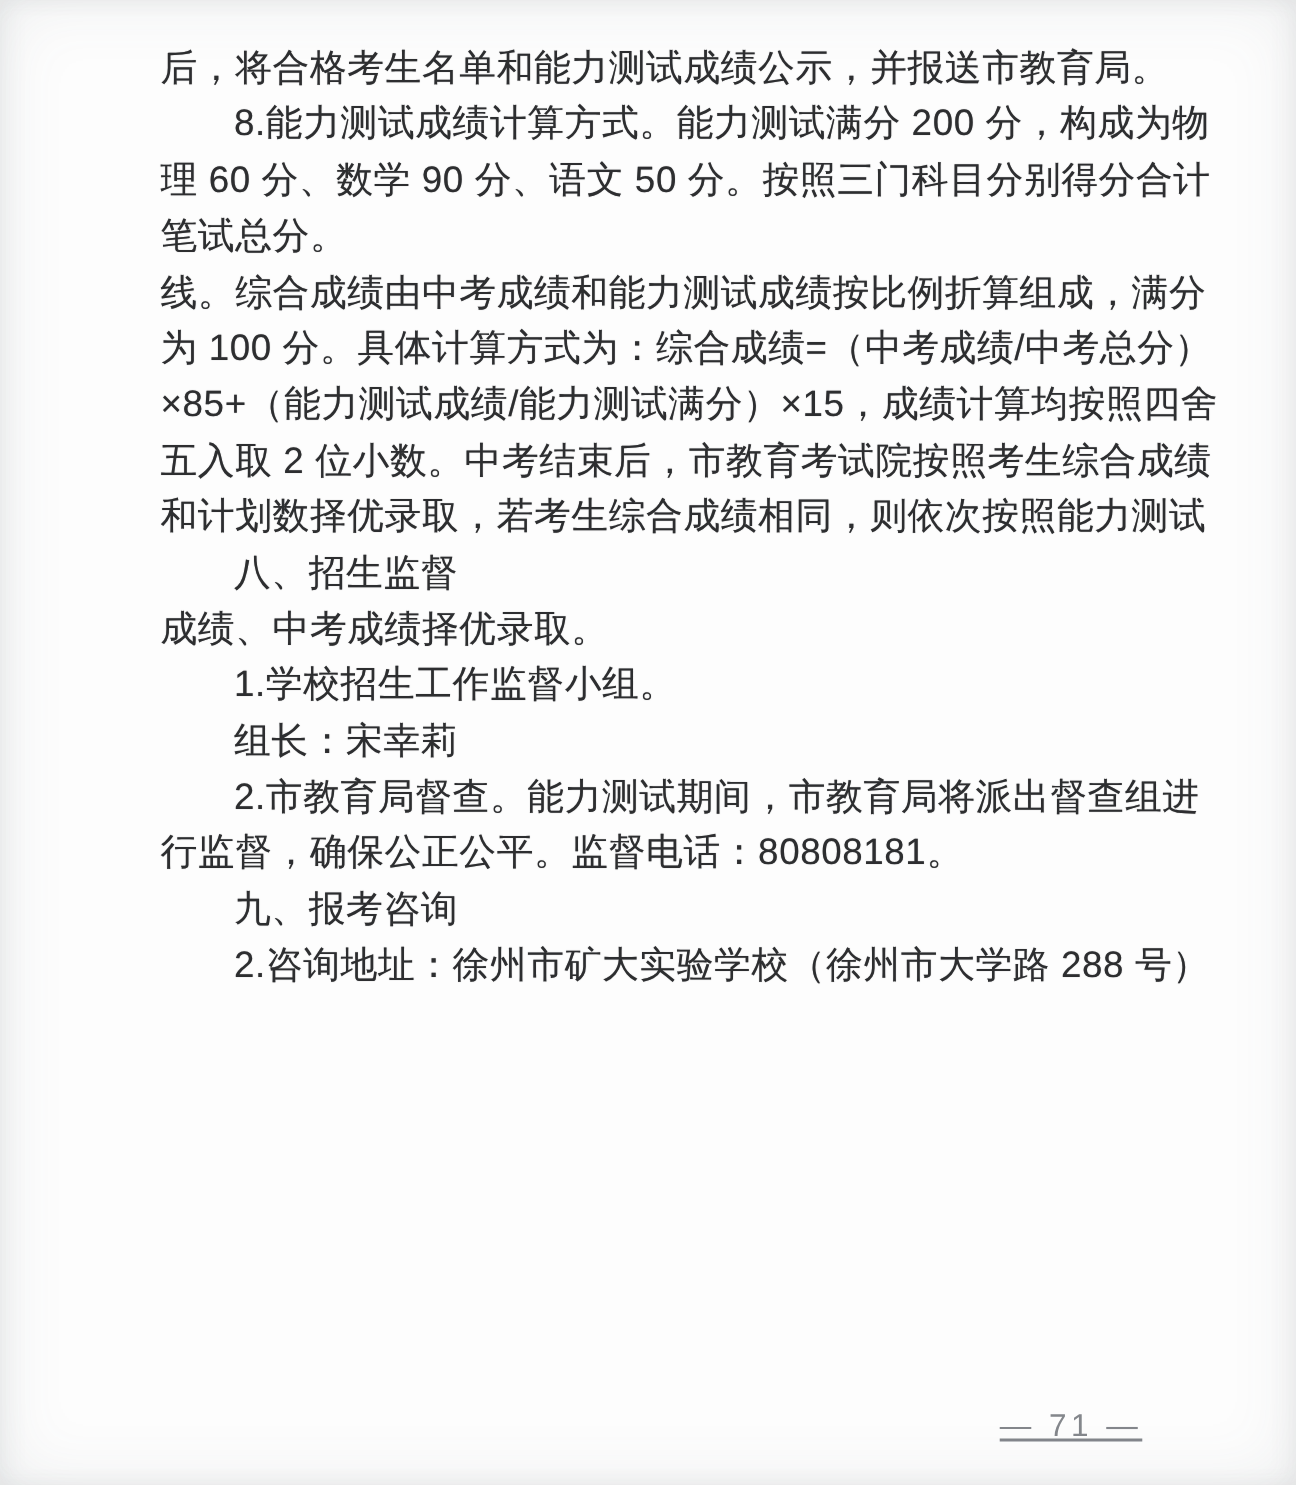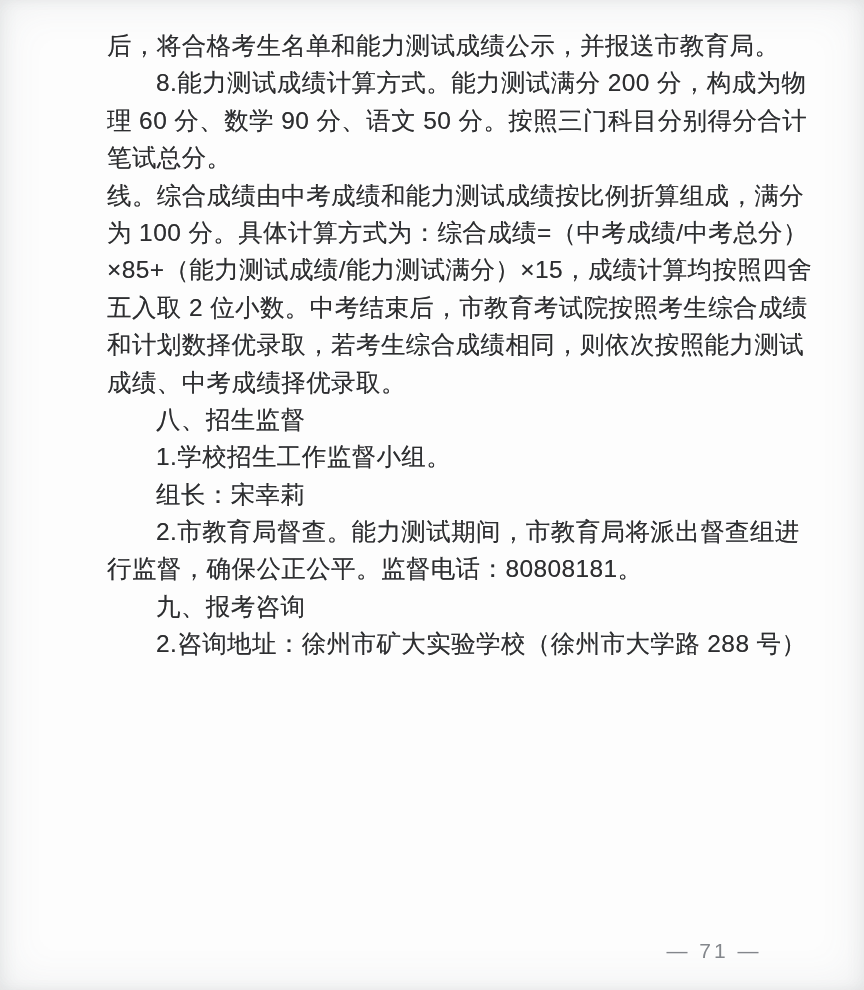--- a/index.html
+++ b/index.html
@@ -47,37 +47,38 @@
     position: absolute;
     top: 937px;
     left: 654px;
     width: 120px;
     text-align: center;
     font-size: 21px;
     line-height: 28px;
     color: var(--footer-color, #84878c);
     letter-spacing: 3px;
     font-weight: 300;
+    text-decoration: underline;
   }
 </style>
 </head>
 <body style="--page-bg: #fdfdfd; --text-color: #2d2e30; --footer-color: #84878c;">
 
 <div class="doc-body">
     <div class="line">后，将合格考生名单和能力测试成绩公示，并报送市教育局。</div>
     <div class="line indent">8.能力测试成绩计算方式。能力测试满分 200 分，构成为物</div>
     <div class="line">理 60 分、数学 90 分、语文 50 分。按照三门科目分别得分合计</div>
     <div class="line">笔试总分。</div>
     <div class="line">线。综合成绩由中考成绩和能力测试成绩按比例折算组成，满分</div>
     <div class="line">为 100 分。具体计算方式为：综合成绩=（中考成绩/中考总分）</div>
     <div class="line">×85+（能力测试成绩/能力测试满分）×15，成绩计算均按照四舍</div>
     <div class="line">五入取 2 位小数。中考结束后，市教育考试院按照考生综合成绩</div>
     <div class="line">和计划数择优录取，若考生综合成绩相同，则依次按照能力测试</div>
+    <div class="line indent">八、招生监督</div>
     <div class="line">成绩、中考成绩择优录取。</div>
-    <div class="line indent">八、招生监督</div>
     <div class="line indent">1.学校招生工作监督小组。</div>
     <div class="line indent">组长：宋幸莉</div>
     <div class="line indent">2.市教育局督查。能力测试期间，市教育局将派出督查组进</div>
     <div class="line">行监督，确保公正公平。监督电话：80808181。</div>
     <div class="line indent">九、报考咨询</div>
     <div class="line indent">2.咨询地址：徐州市矿大实验学校（徐州市大学路 288 号）</div>
   </div>
 
 <div class="page-footer">
   <span>— 71 —</span>

